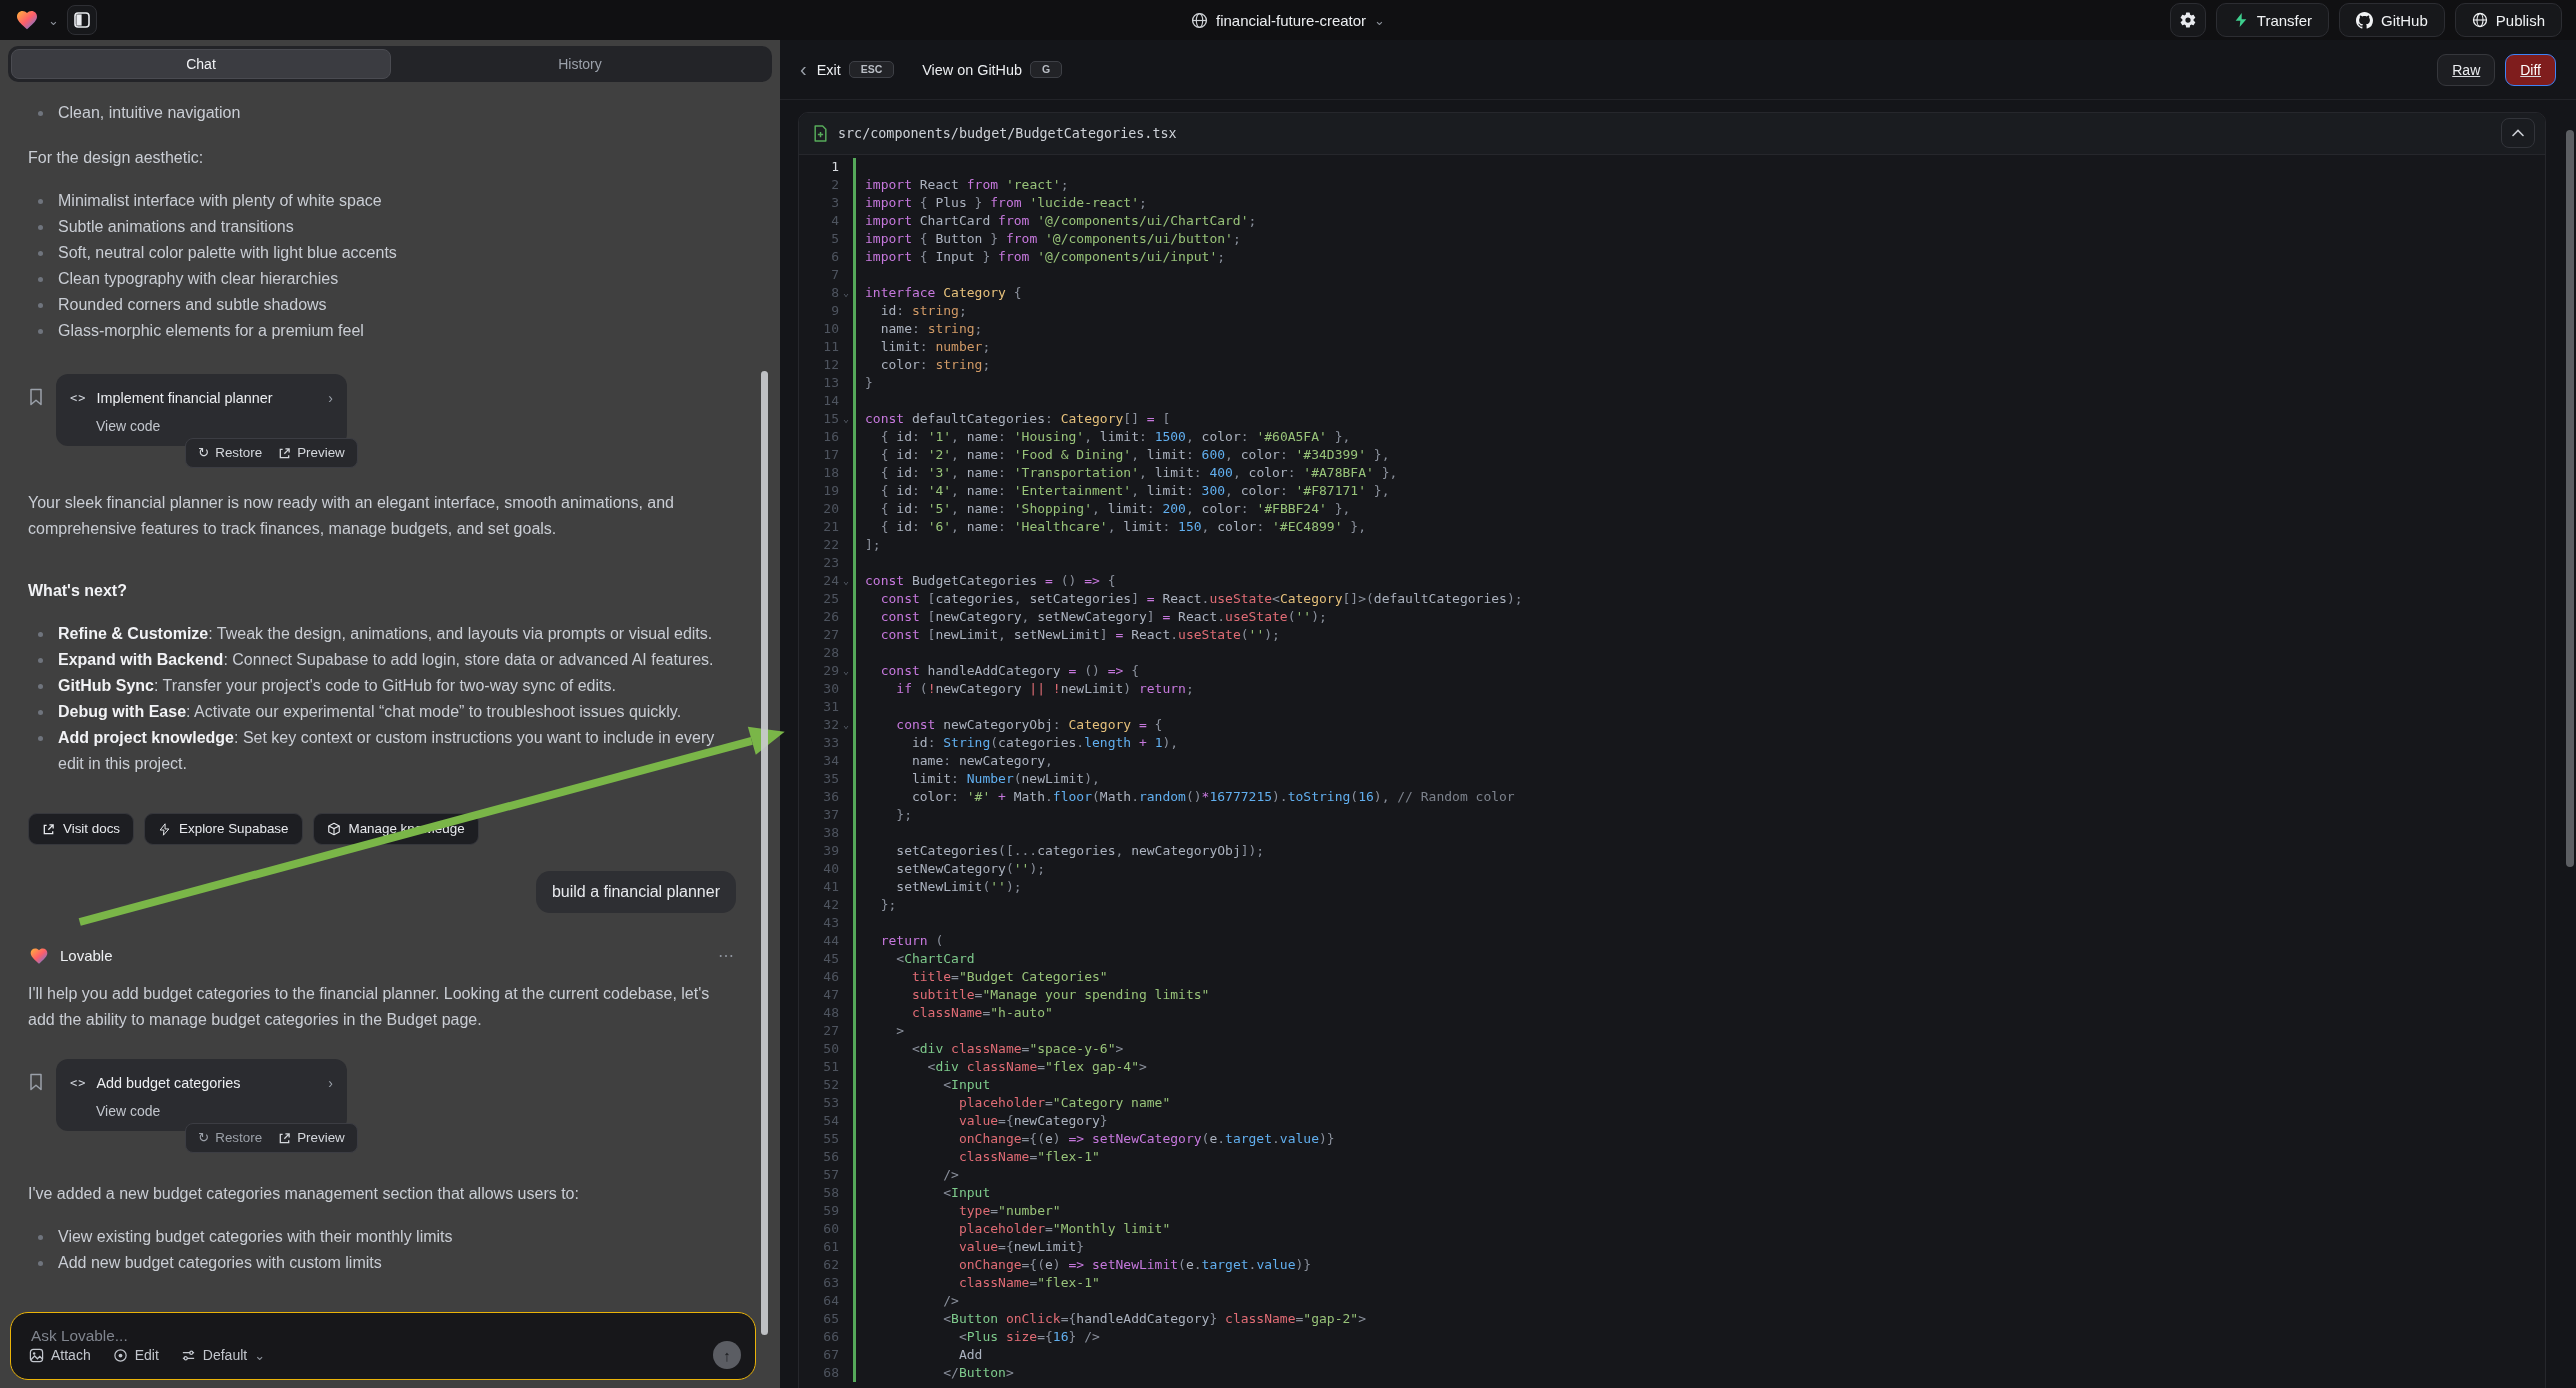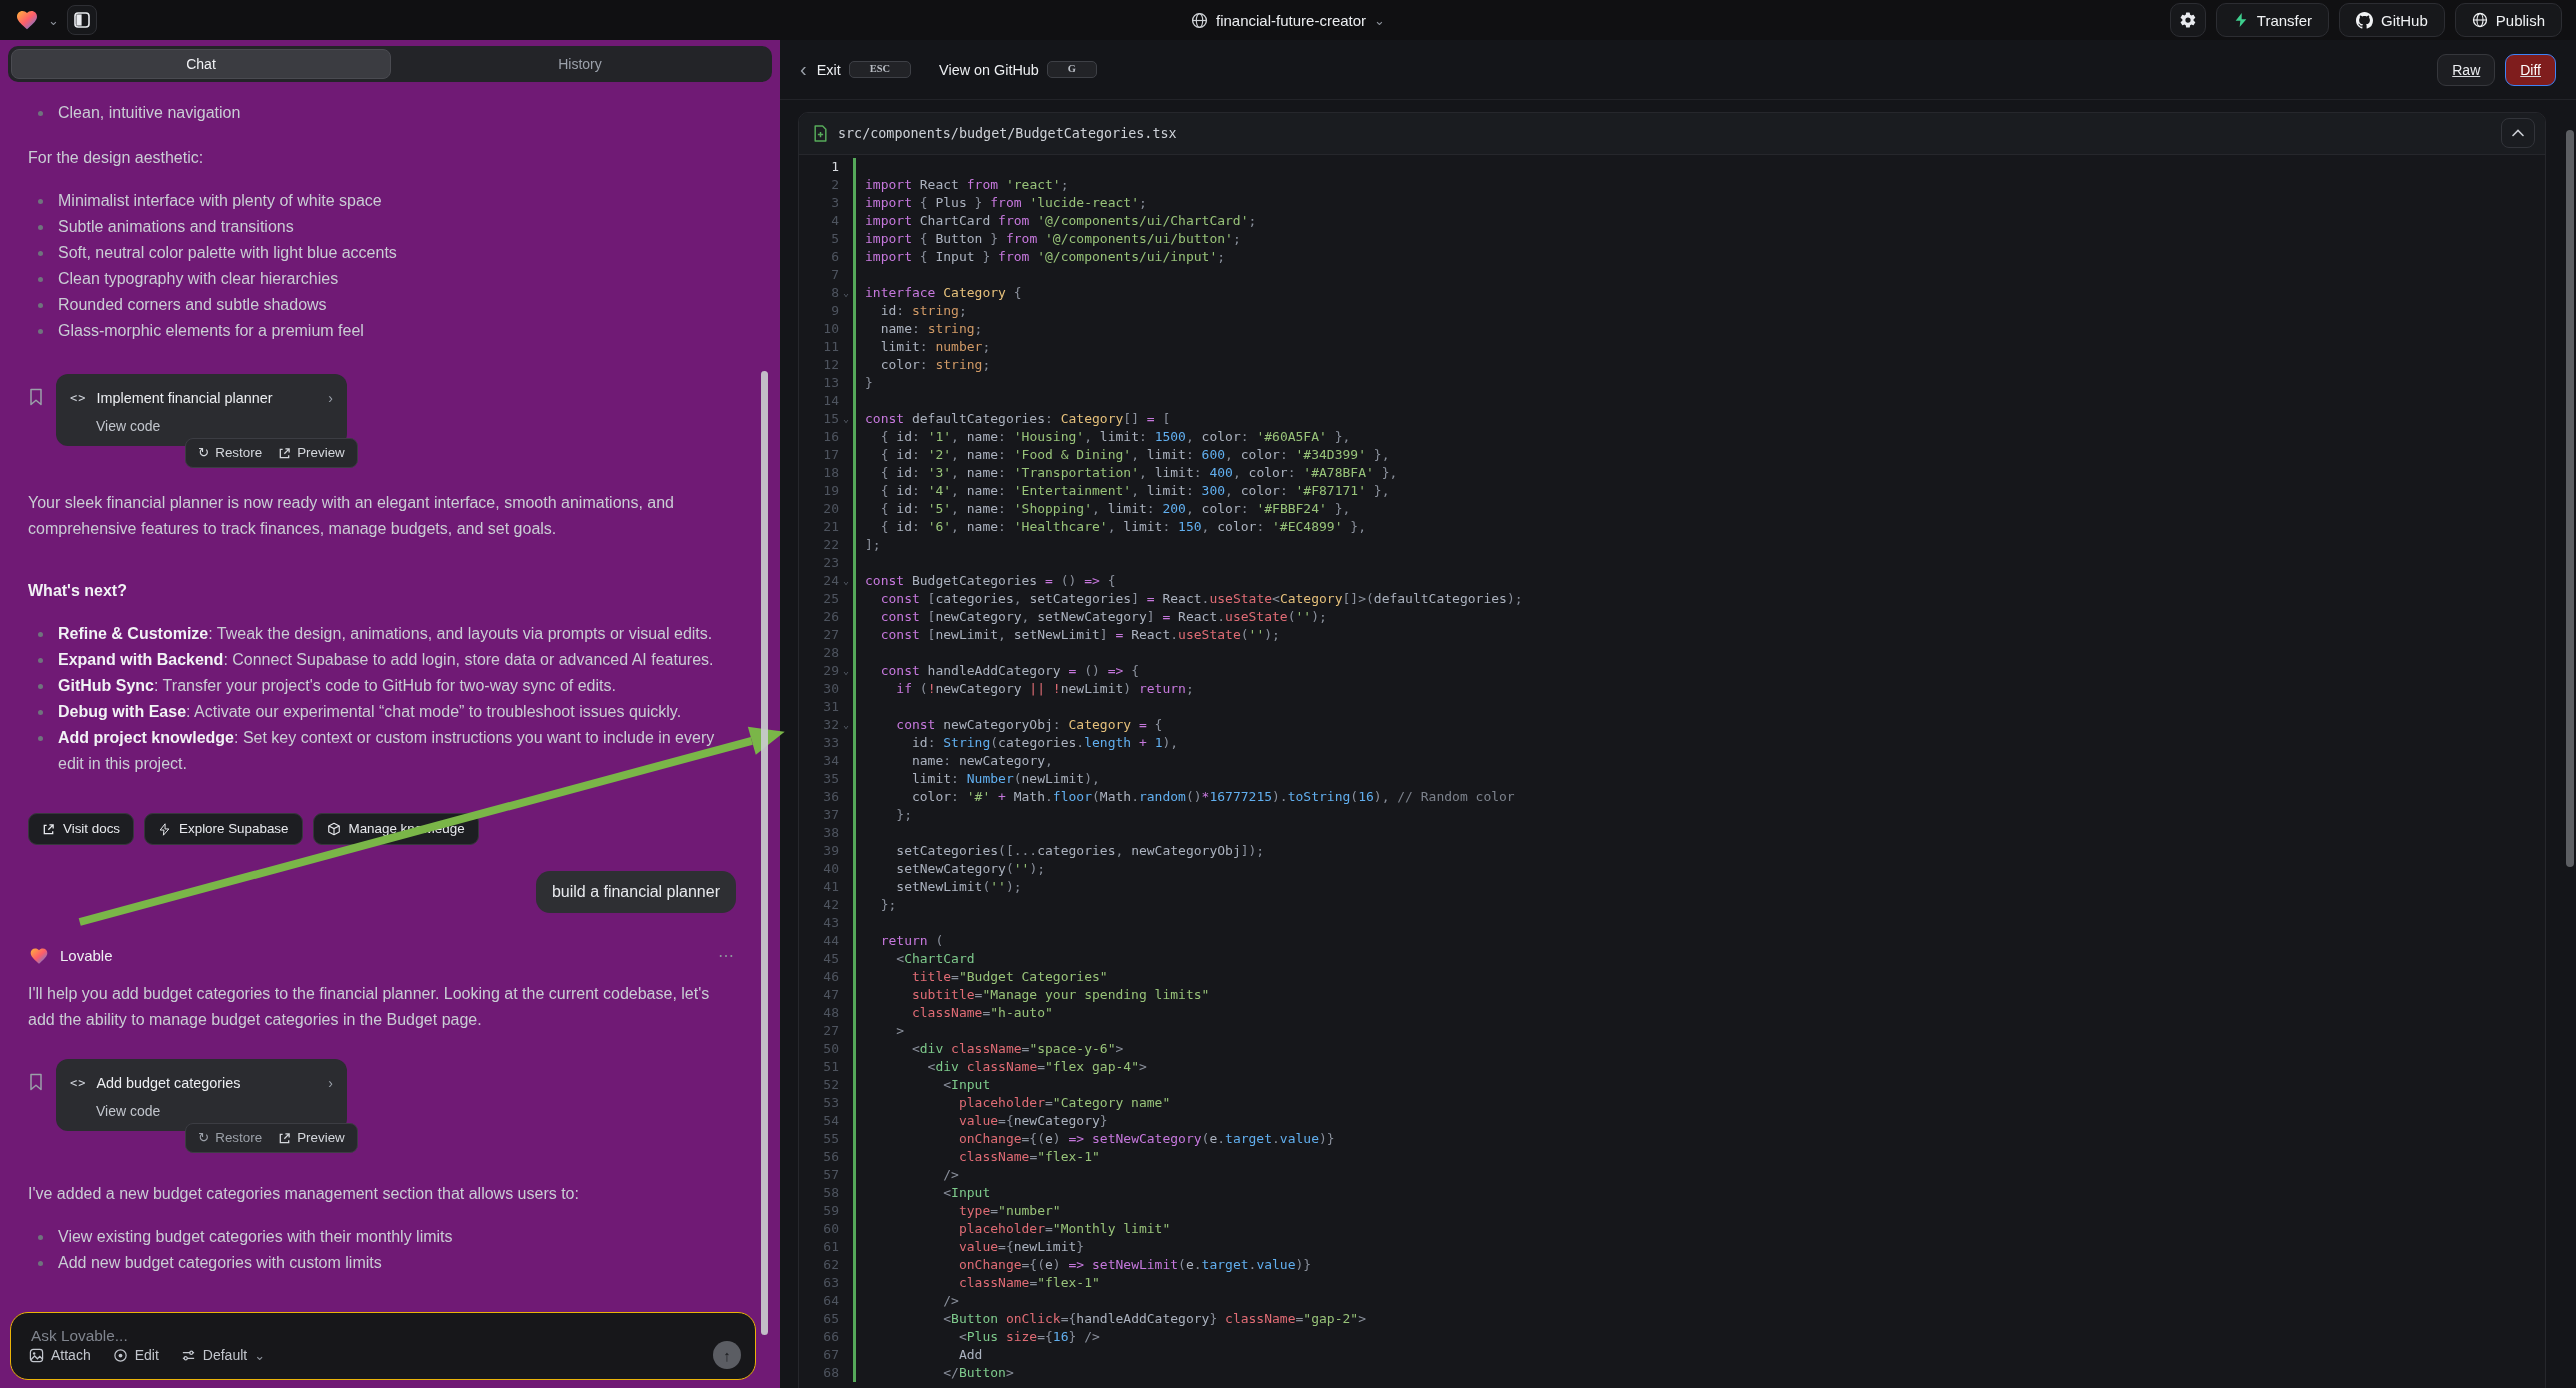--- a/index.html
+++ b/index.html
@@ -15,21 +15,21 @@
     display:flex; align-items:center; justify-content:center; background:#17181b; cursor:pointer; }
   .tb-center { position:absolute; left:50%; top:0; transform:translateX(-50%); height:40px;
     display:flex; align-items:center; gap:8px; font-size:15px; color:#eceef1; }
   .tb-right { margin-left:auto; display:flex; align-items:center; gap:10px; }
   .icon-btn { width:36px; height:34px; border:1px solid #2c2d32; background:#17181b; border-radius:10px;
     display:flex; align-items:center; justify-content:center; cursor:pointer; }
   .pill-btn { height:34px; border:1px solid #2c2d32; background:#17181b; border-radius:10px;
     display:flex; align-items:center; gap:8px; padding:0 16px; font-size:15px; color:#f0f2f4; cursor:pointer; }
 
   
-  .left-panel { position:absolute; left:0; top:40px; width:780px; height:1348px; background:#701a75; }
+  .left-panel { position:absolute; left:0; top:40px; width:780px; height:1348px; background:#404040; }
   .tabbar { margin:6px 8px 0 8px; background:#232428; border-radius:10px; padding:3px; display:flex; height:36px; }
   .tab { flex:1; display:flex; align-items:center; justify-content:center; font-size:14px;
     color:#9ba1ab; border-radius:8px; cursor:pointer; }
   .tab.active { background:#3b3c41; border:1px solid #4a4b51; color:#f2f3f6; }
   .chat-scroll { position:absolute; left:0; right:16px; top:50px; bottom:108px; overflow:hidden; padding:10px 28px 0 28px;
     font-size:16px; line-height:26px; color:#c9cdd4; }
   .chat-scrollbar { position:absolute; right:12px; top:331px; width:7px; height:964px; background:#c9cbce;
     border-radius:4px; opacity:.92; z-index:45; }
 
   ul.dots { list-style:none; }
@@ -76,21 +76,21 @@
   .comp-item { display:flex; align-items:center; gap:7px; cursor:pointer; }
   .send-btn { margin-left:auto; width:28px; height:28px; border-radius:50%; background:#5b5d63;
     display:flex; align-items:center; justify-content:center; color:#1a1b1e; font-weight:700; font-size:15px; cursor:pointer; }
 
   
   .right-panel { position:absolute; left:780px; top:40px; width:1796px; height:1348px; background:#141519; }
   .code-header { height:60px; display:flex; align-items:center; padding:0 20px; border-bottom:1px solid #222328; }
   .back-chev { color:#9aa0a9; font-size:20px; margin-right:10px; }
   .hdr-item { font-size:14.4px; color:#eceef1; display:flex; align-items:center; gap:8px; cursor:pointer; }
   .kbd { font-size:10.5px; color:#b9bdc4; border:1px solid #3e4046; background:#222327; border-radius:5px;
-    padding:2px 20px; line-height:1; font-weight:700;font-family:Liberation Serif, serif; }
+    padding:2px 11px; line-height:1; font-weight:700; }
   .gap28 { width:28px; }
   .hdr-right { margin-left:auto; display:flex; gap:10px;text-decoration:underline; }
   .raw-btn { height:32px; padding:0 14px; border-radius:9px; background:#1d1e22; border:1px solid #36373c;
     color:#eceef1; font-size:14px; display:flex; align-items:center; cursor:pointer; }
   .diff-btn { height:32px; padding:0 14px; border-radius:9px; background:#7f1d1d; border:1px solid #3e83f6;
     color:#fff; font-size:14px; display:flex; align-items:center; cursor:pointer; }
 
   .file-card { position:absolute; left:18px; right:30px; top:72px; bottom:-10px; background:#16171b;
     border:1px solid #26272c; border-radius:10px; overflow:hidden; }
   .file-head { height:42px; display:flex; align-items:center; gap:10px; padding:0 14px; background:#1a1c20;

